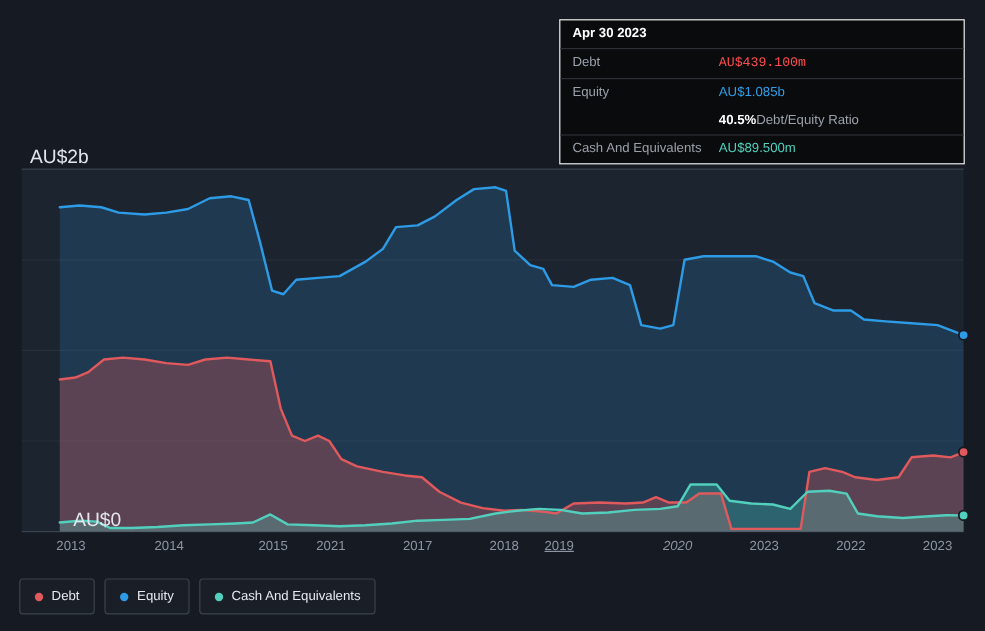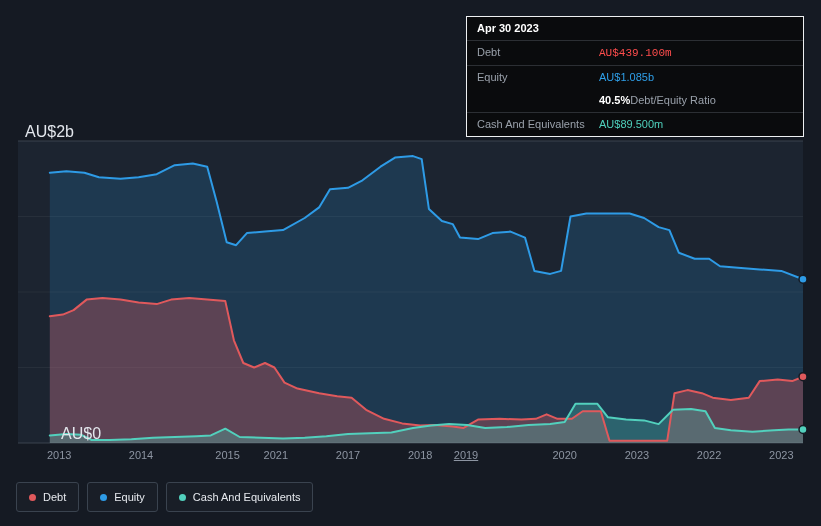--- a/index.html
+++ b/index.html
@@ -57,21 +57,21 @@
 <div class="y-label" id="y-label-top">AU$2b</div>
 <div class="y-label" id="y-label-bottom">AU$0</div>
 <div id="x-axis">
     <div class="x-label" style="left: 59.2px;">2013</div>
     <div class="x-label" style="left: 141px;">2014</div>
     <div class="x-label" style="left: 203.6px; margin-left: 24px;">2015</div>
     <div class="x-label" style="left: 275.8px;">2021</div>
     <div class="x-label" style="left: 348px;">2017</div>
     <div class="x-label" style="left: 420.2px;">2018</div>
     <div class="x-label" style="left: 466px; text-decoration: underline;">2019</div>
-    <div class="x-label" style="left: 564.7px;">2020</div>
+    <div class="x-label" style="left: 564.7px; font-style: italic;">2020</div>
     <div class="x-label" style="left: 636.9px;">2023</div>
     <div class="x-label" style="left: 709.1px; text-align: center;">2022</div>
     <div class="x-label" style="left: 781.3px;">2023</div>
   </div>
 
 <div id="tooltip">
   <div class="tt-row">
     <span class="tt-date">Apr 30 2023</span>
   </div>
   <div class="tt-divider"></div>

